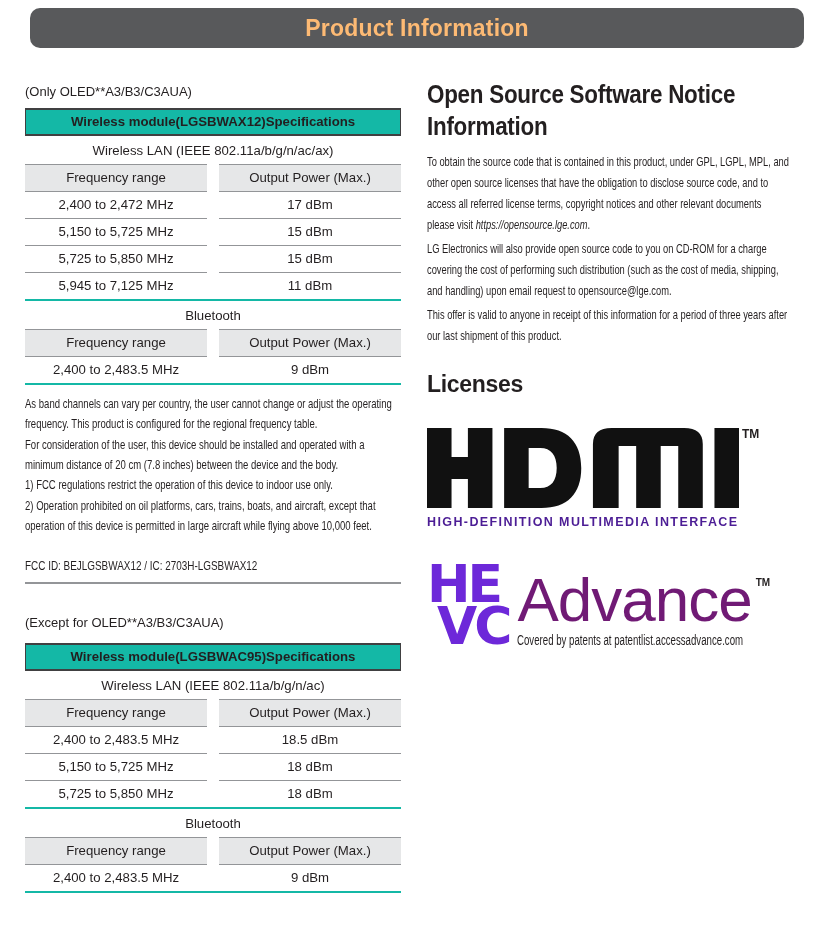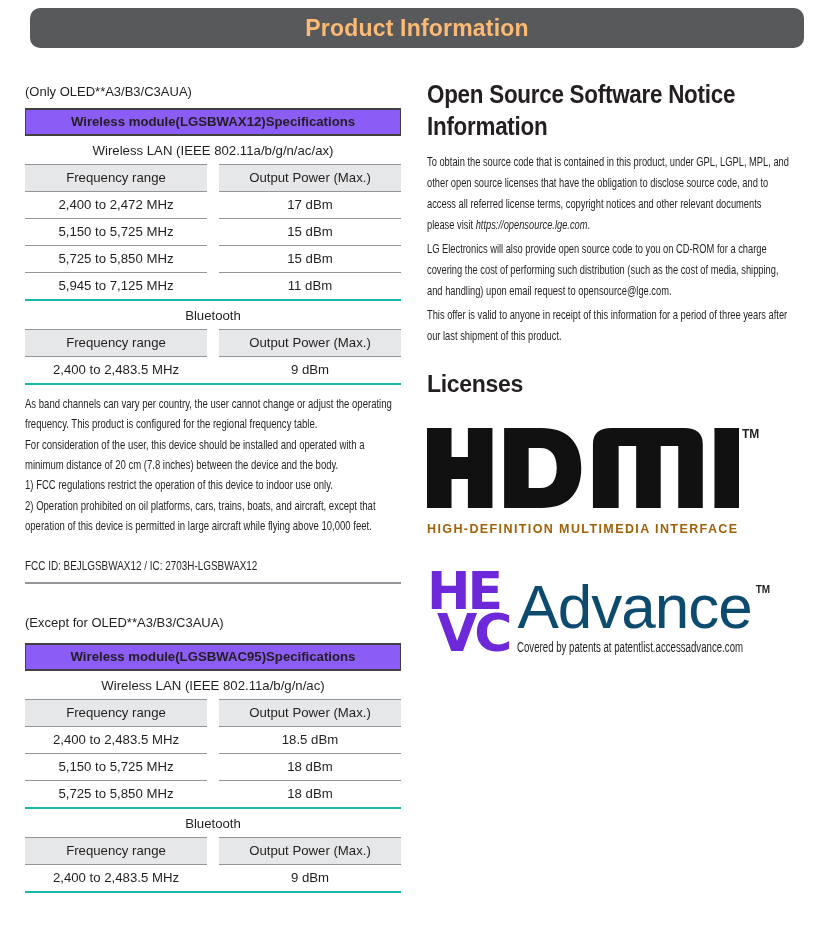--- a/index.html
+++ b/index.html
@@ -38,21 +38,21 @@
   .cx75 { width: 133%;  transform: scaleX(0.752); transform-origin: 0 0; }
   .cx69 { width: 145%;  transform: scaleX(0.690); transform-origin: 0 0; }
   .cxh  { width: 116%;  transform: scaleX(0.862); transform-origin: 0 0; }
 
   
   .note  { font-size: 13px; margin: 20px 0 9px 0; }
   .note2 { margin-top: 31px; margin-bottom: 13px; }
 
   .spec-table { font-size: 13.2px; }
   .t-title {
-    background: #8b5cf6;
+    background: #14b8a6;
     border: 1px solid #404041;
     border-top-width: 2px;
     border-bottom-width: 2px;
     text-align: center;
     font-weight: bold;
     padding: 4px 0 5px 0;
   }
   .t-span { text-align: center; padding: 7px 0 6px 0; }
   .t-row  { display: flex; gap: 12px; }
   .t-cell {
@@ -90,25 +90,25 @@
     margin-top: 24px;
     letter-spacing: -0.3px;
   }
 
   
   .hdmi-block { margin-top: 30px; }
   .hdmi-row { display: flex; align-items: flex-start; }
   .hdmi-logo { display: block; fill: #111111; }
   .tm-sup { font-size: 12px; font-weight: bold; margin-left: 3px; line-height: 1; }
   .hdmi-caption {
-    margin-top: 14px;
+    margin-top: 7px;
     font-size: 12.5px;
     font-weight: bold;
     letter-spacing: 1.4px;
-    color: #a16207;
+    color: #4c1d95;
     white-space: nowrap;
   }
 
   
   .quickset-block { margin-top: 32px; }
   .quickset-word {
     font-family: "DejaVu Sans", sans-serif;
     font-size: 42px;
     letter-spacing: 2px;
     line-height: 1;
@@ -132,21 +132,21 @@
     color: #6d28d9;
   }
   .hevc-mark span { display: block; }
   .hevc-mark .vc { padding-left: 10px; }
   .hevc-right { display: flex; flex-direction: column; }
   .hevc-word-row { display: flex; align-items: flex-start; }
   .hevc-word {
     font-size: 62px;
     line-height: 0.95;
     letter-spacing: -1px;
-    color: #0c4a6e;
+    color: #701a75;
   }
   .hevc-tm { font-size: 10px; font-weight: bold; margin-top: 6px; margin-left: 4px; }
   .hevc-caption { font-size: 14px; margin-top: 2px; }
 </style>
 </head>
 <body>
 
 <div class="page-header">
   <span>Product Information</span>
 </div>

